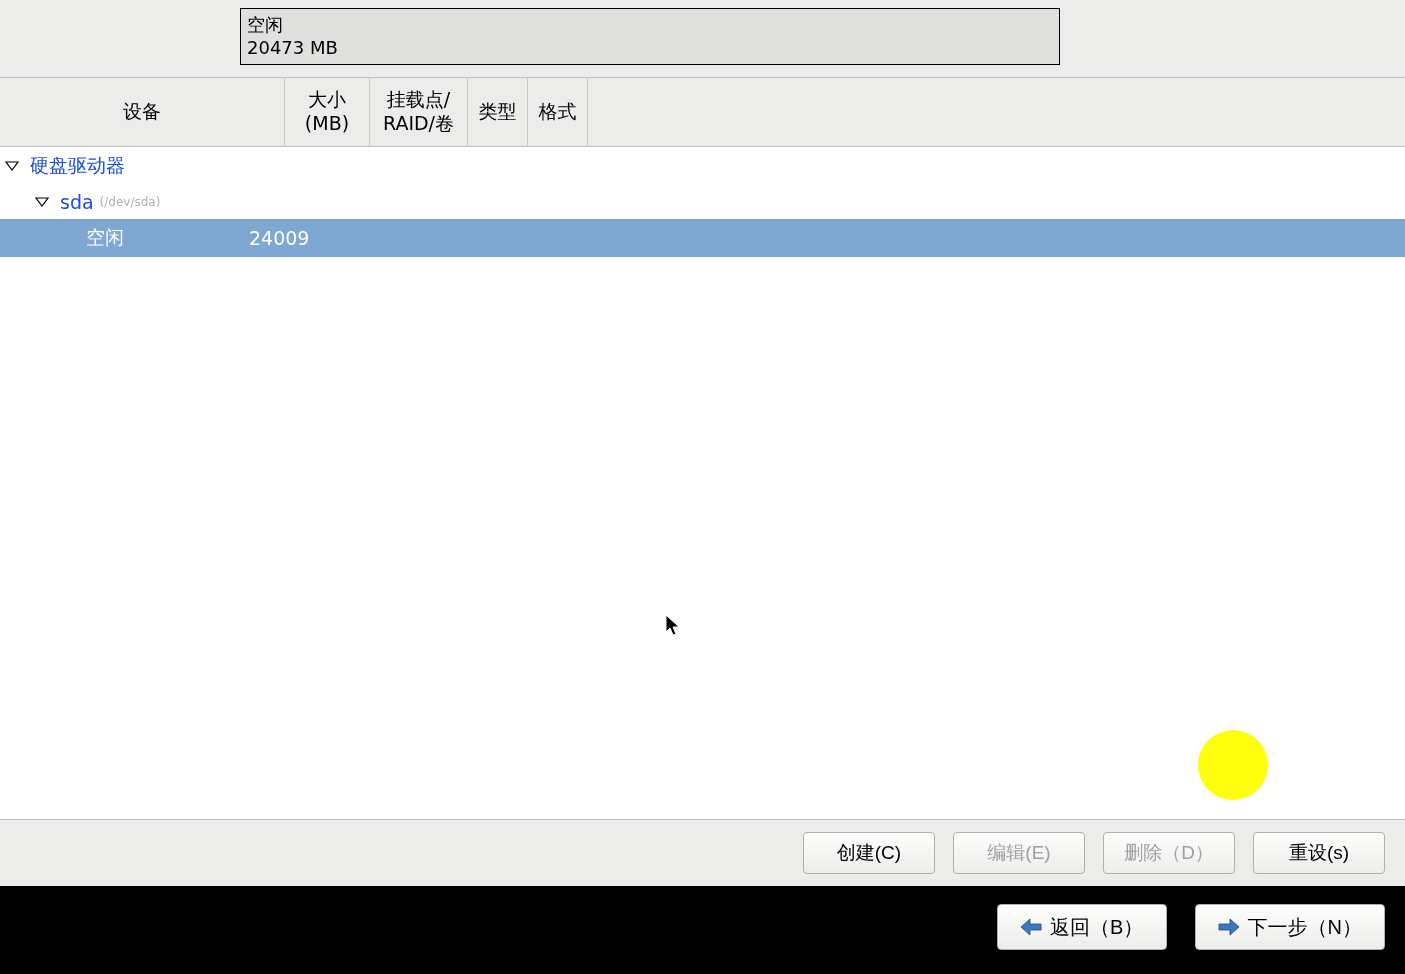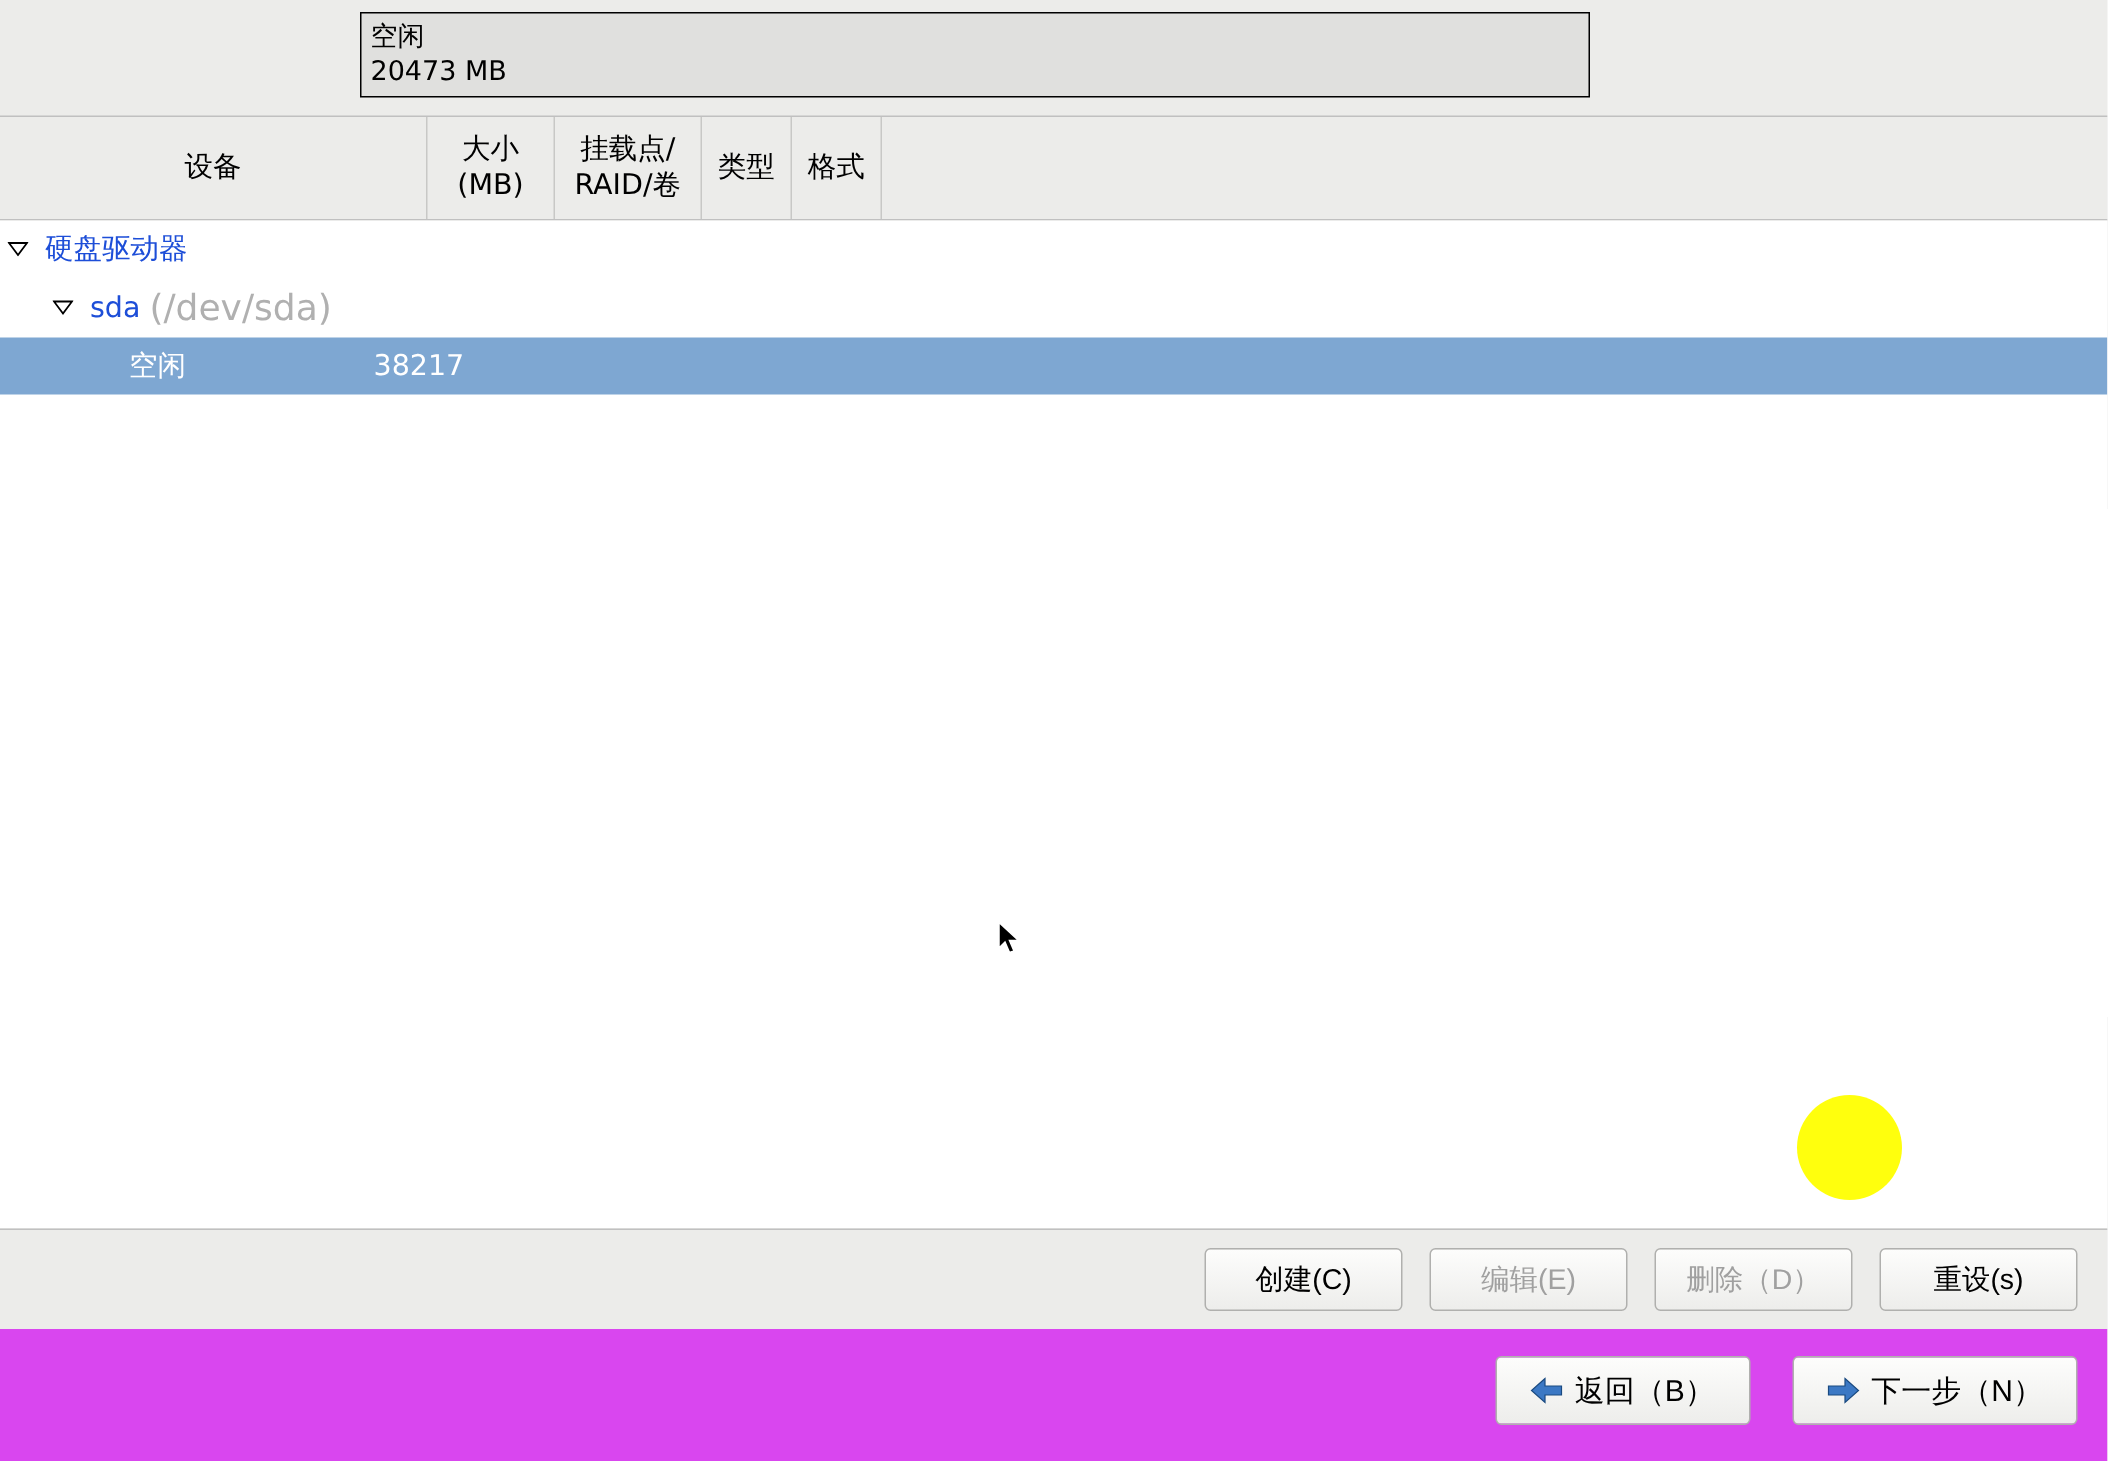--- a/index.html
+++ b/index.html
@@ -89,21 +89,21 @@
     display: inline-flex;
     width: 20px;
     height: 14px;
     align-items: center;
     justify-content: center;
     margin-right: 8px;
     color: #000;
   }
   .expander svg { display: block; }
   .row-label { color: #1d4ed8; }
-  .row-sublabel { color: #b0b0b0; margin-left: 6px; font-size: 24px; }
+  .row-sublabel { color: #b0b0b0; margin-left: 6px; font-size: 12px; }
   
   .tree-row.selected {
     background: #7ea7d2;
     color: #fff;
   }
   .tree-row.selected .row-label,
   .tree-row.selected .row-sublabel,
   .tree-row.selected .cell {
     color: #fff;
   }
@@ -164,21 +164,21 @@
     cursor: pointer;
     position: relative;
   }
   .btn:disabled, .btn.disabled {
     color: #a0a0a0;
     cursor: default;
   }
 
   
   .nav-row {
-    background: #d946ef;
+    background: #000000;
     padding: 18px 20px 24px 0;
     display: flex;
     justify-content: flex-end;
     gap: 28px;
   }
   .nav-btn {
     min-width: 170px;
     height: 46px;
     border: 1px solid #b0b0ae;
     border-radius: 4px;
@@ -241,21 +241,21 @@
     <span class="expander">
       <svg width="14" height="10" viewBox="0 0 14 10">
           <polygon points="1,1 13,1 7,9" fill="none" stroke="#000" stroke-width="1.2"></polygon>
         </svg>
     </span>
     <span class="row-label">sda</span>
     <span class="row-sublabel">(/dev/sda)</span>
   </div>
   <div class="tree-row level2 selected">
     <span class="cell device">空闲</span>
-    <span class="cell size">38217</span>
+    <span class="cell size">24009</span>
   </div>
 </div>
 
 <div class="highlight-circle"></div>
 
 <div class="cursor">
   <svg width="18" height="24" viewBox="0 0 18 24">
     <polygon points="1,1 1,18 5,14 8,21 11,20 8,13 14,13" fill="#000" stroke="#fff" stroke-width="1"></polygon>
   </svg>
 </div>

